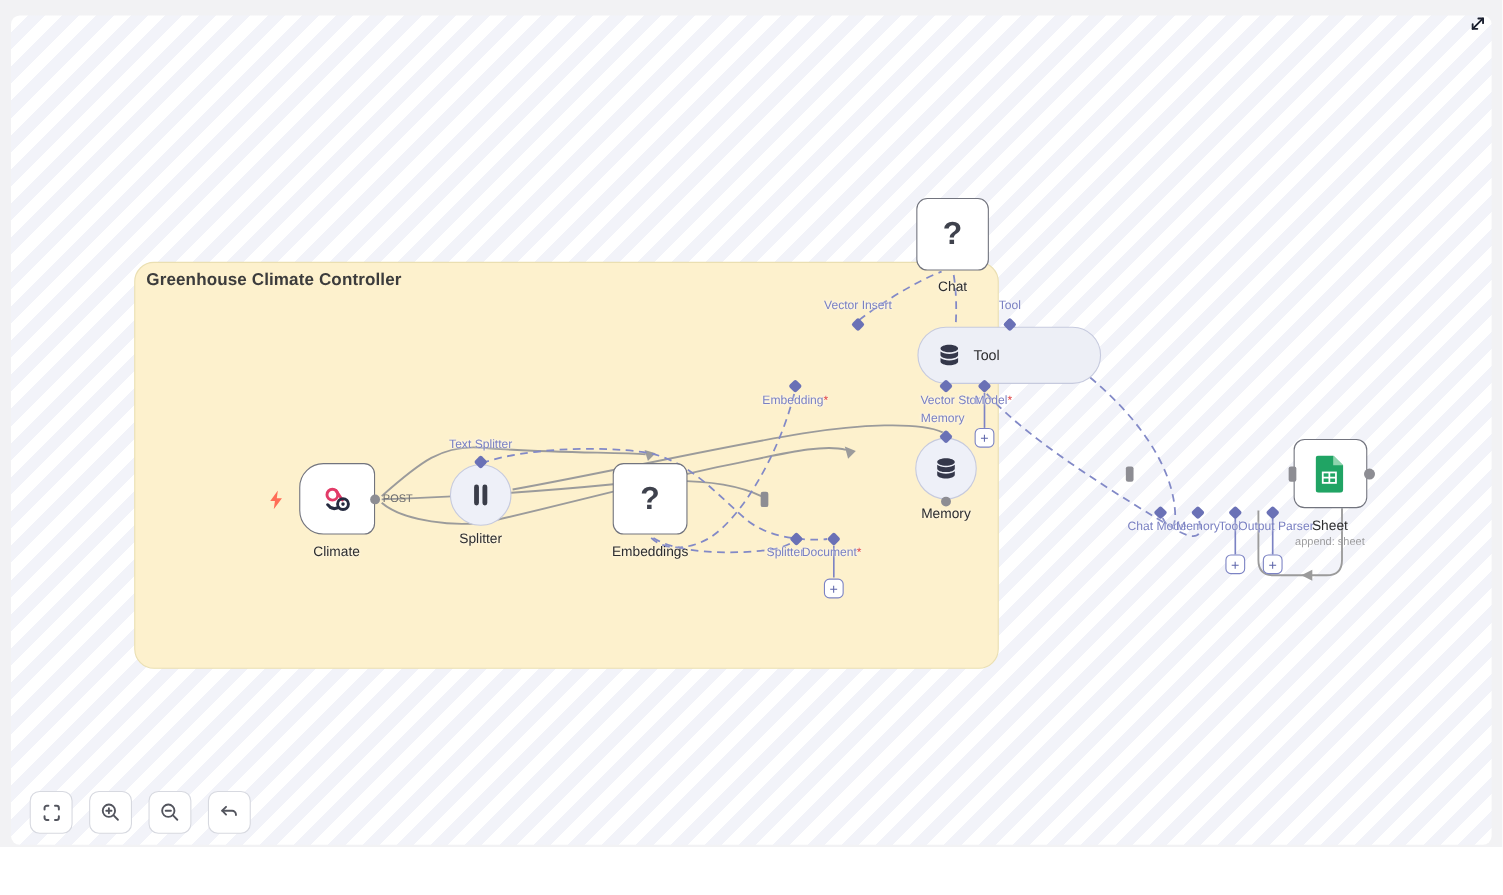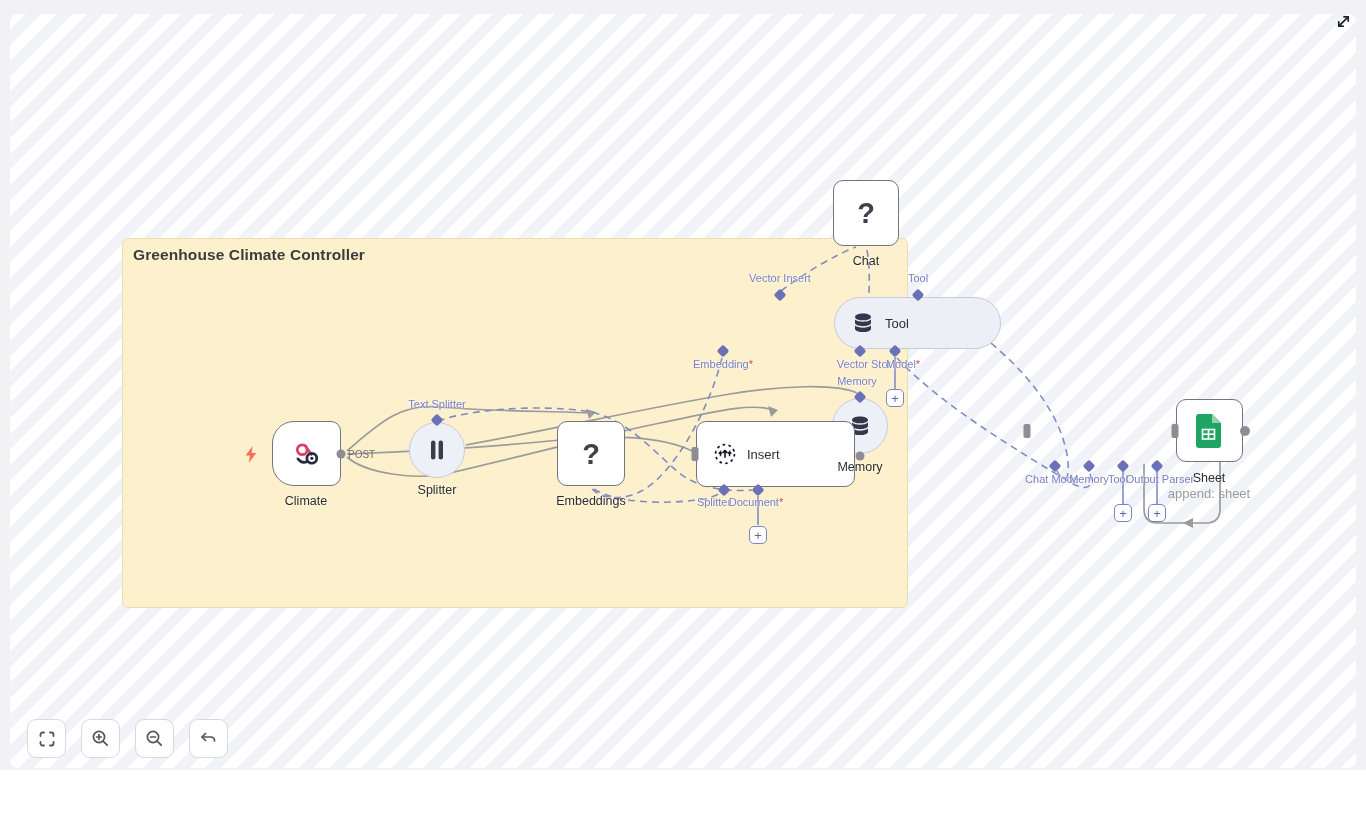--- a/index.html
+++ b/index.html
@@ -4,33 +4,33 @@
 <style>
   * { margin:0; padding:0; box-sizing:border-box; }
   html,body { width:1366px; height:814px; background:#ffffff; font-family:"Liberation Sans",sans-serif; }
   .page { position:relative; width:1366px; height:814px; overflow:hidden; background:#ffffff; }
   .stage { position:absolute; left:0; top:0; width:1366px; height:770px; background:#f2f2f4; }
   .canvas { position:absolute; left:10px; top:14px; width:1346px; height:754px; border-radius:8px; overflow:hidden;
             background:repeating-linear-gradient(135deg,#ffffff 0 11px,#f2f3f9 11px 22px); }
   .world { position:absolute; left:-10px; top:-14px; width:1366px; height:814px; }
 
   .sticky { position:absolute; left:122px; top:238px; width:786px; height:370px; background:#fdf1cd;
-            border:1px solid #eadfb2; border-radius:6px; z-index:1; }
+            border:1px solid #eadfb2; border-radius:18px; z-index:1; }
   .sticky-title { position:absolute; left:10px; top:7px; font-size:15.5px; font-weight:600; color:#3c3c3c; letter-spacing:.1px; }
 
   svg.edges { position:absolute; left:0; top:0; z-index:2; pointer-events:none; }
 
   .node { position:absolute; background:#ffffff; border:1.7px solid #72747e; border-radius:10px; z-index:4; }
   .pill { position:absolute; background:#edeff6; border:1.4px solid #c6cade; border-radius:26px; z-index:3; }
   .circle-node { position:absolute; background:#eef0f8; border:1.4px solid #c6cade; border-radius:50%; z-index:3; }
   .icon-center { position:absolute; left:50%; top:50%; transform:translate(-50%,-50%); display:flex; align-items:center; justify-content:center; }
   .qmark { font-size:29px; font-weight:700; color:#3f424d; line-height:1; }
   .nlabel { position:absolute; transform:translate(-50%,-50%); font-size:12.5px; color:#2d2d2f; white-space:nowrap; z-index:5;
             text-shadow:0 0 3px rgba(255,255,255,.8); }
-  .sublabel { position:absolute; transform:translate(-50%,-50%); font-size:13px; color:#9c9c9e; white-space:nowrap; z-index:5; }
+  .sublabel { position:absolute; transform:translate(-50%,-50%); font-size:10px; color:#9c9c9e; white-space:nowrap; z-index:5; }
   .clabel { position:absolute; transform:translate(-50%,-50%); font-size:11px; color:#7a80c2; white-space:nowrap; z-index:5;
             text-shadow:0 0 2px rgba(255,255,255,.85), 0 0 4px rgba(255,255,255,.7); }
   .req { color:#e04040; }
   .inner-label { position:absolute; top:50%; transform:translateY(-50%); font-size:13px; color:#2d2d2f; white-space:nowrap; }
 
   .dia { position:absolute; width:9px; height:9px; background:#6a71b6; border-radius:2px;
          transform:translate(-50%,-50%) rotate(45deg); z-index:6; }
   .port-rect { position:absolute; width:7px; height:14px; background:#8d8d93; border-radius:2px;
                transform:translate(-50%,-50%); z-index:6; }
   .port-dot { position:absolute; width:10px; height:10px; background:#8d8d93; border-radius:50%;
@@ -117,31 +117,20 @@
         <div class="dia" style="left:437px;top:420px"></div>
         <div class="clabel" style="left:437px;top:404px">Text Splitter</div>
 
         <div class="node" style="left:557px;top:421px;width:68px;height:65px">
           <div class="icon-center">
             <span class="qmark">?</span>
           </div>
         </div>
         <div class="nlabel" style="left:591px;top:501px">Embeddings</div>
 
-        <div class="node" style="left:696px;top:421px;width:159px;height:66px">
-          <div class="icon-center" style="left:28px">
-            <svg width="26" height="26" viewBox="0 0 24 24" fill="none" stroke="#16181f">
-              <circle cx="12" cy="12" r="8.7" stroke-dasharray="2.4 3.1" stroke-width="1.6"></circle>
-              <path d="M12 15.5 V8.5 M12 8.5 l-2.2 2.6 M12 8.5 l2.2 2.6" stroke-width="1.5"></path>
-              <path d="M7.8 14 V10 l-1.6 1.8 M7.8 10 l1.4 1.8" stroke-width="1.3"></path>
-              <path d="M16.2 14 V10 l-1.4 1.8 M16.2 10 l1.6 1.8" stroke-width="1.3"></path>
-            </svg>
-          </div>
-          <div class="inner-label" style="left:50px">Insert</div>
-        </div>
         <div class="port-rect" style="left:695px;top:454px"></div>
         <div class="dia" style="left:724px;top:490px"></div>
         <div class="dia" style="left:758px;top:490px"></div>
         <div class="clabel" style="left:714px;top:502px">Splitter</div>
         <div class="clabel" style="left:756px;top:502px"><span>Document</span><span class="req">*</span></div>
         <div class="plus-btn" style="left:758px;top:535px">
             <span>+</span>
           </div>
 
         <div class="dia" style="left:780px;top:295px"></div>

